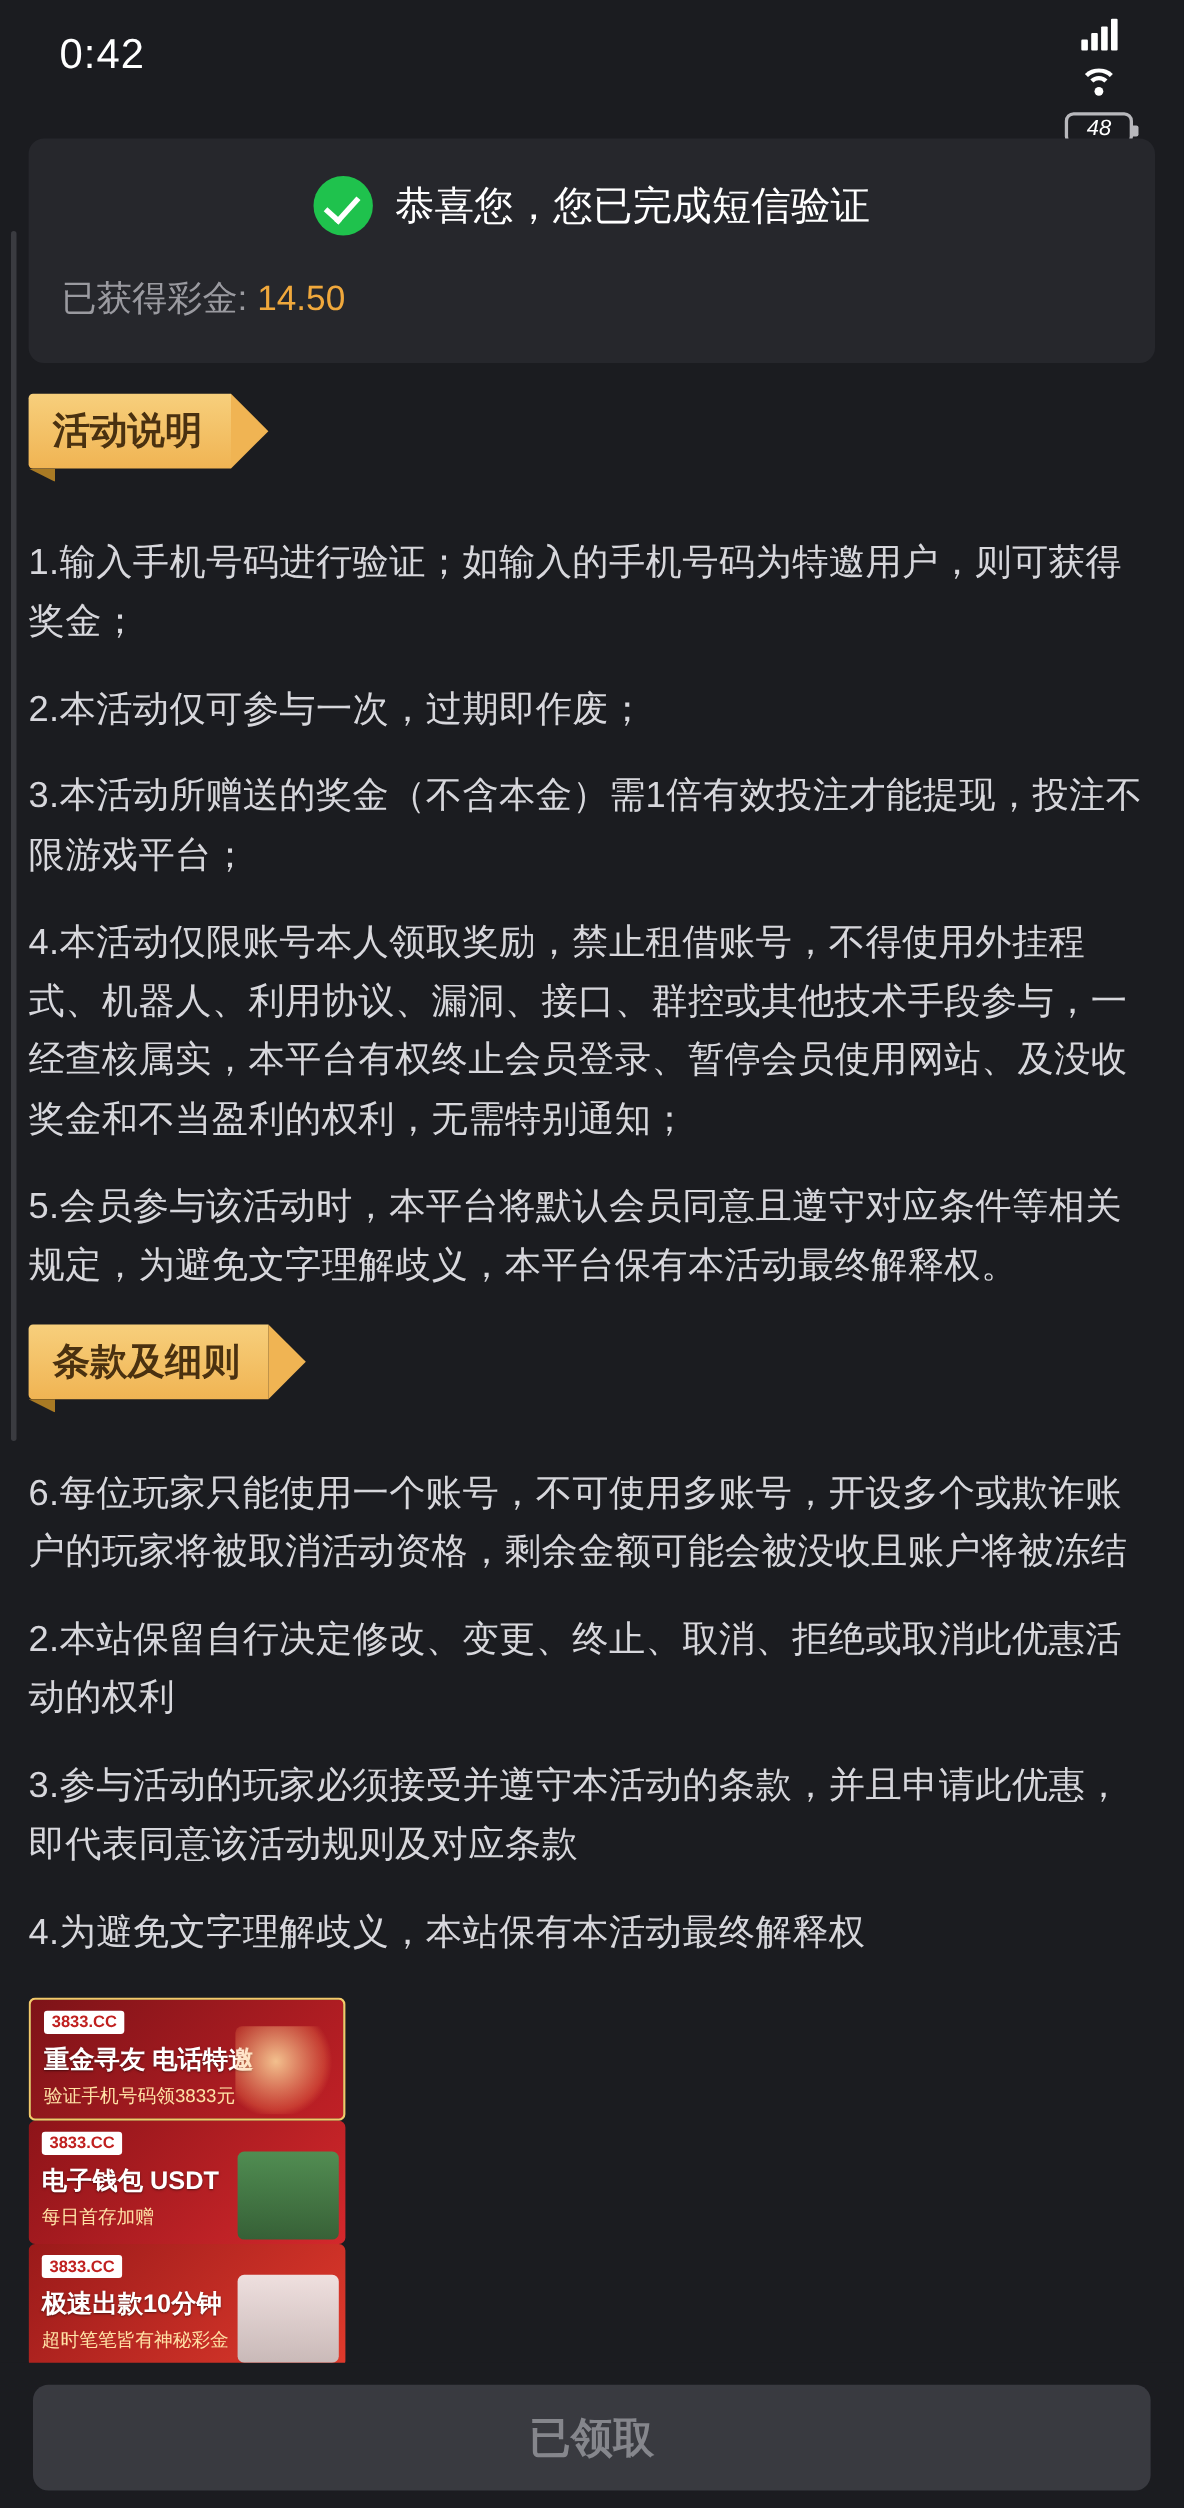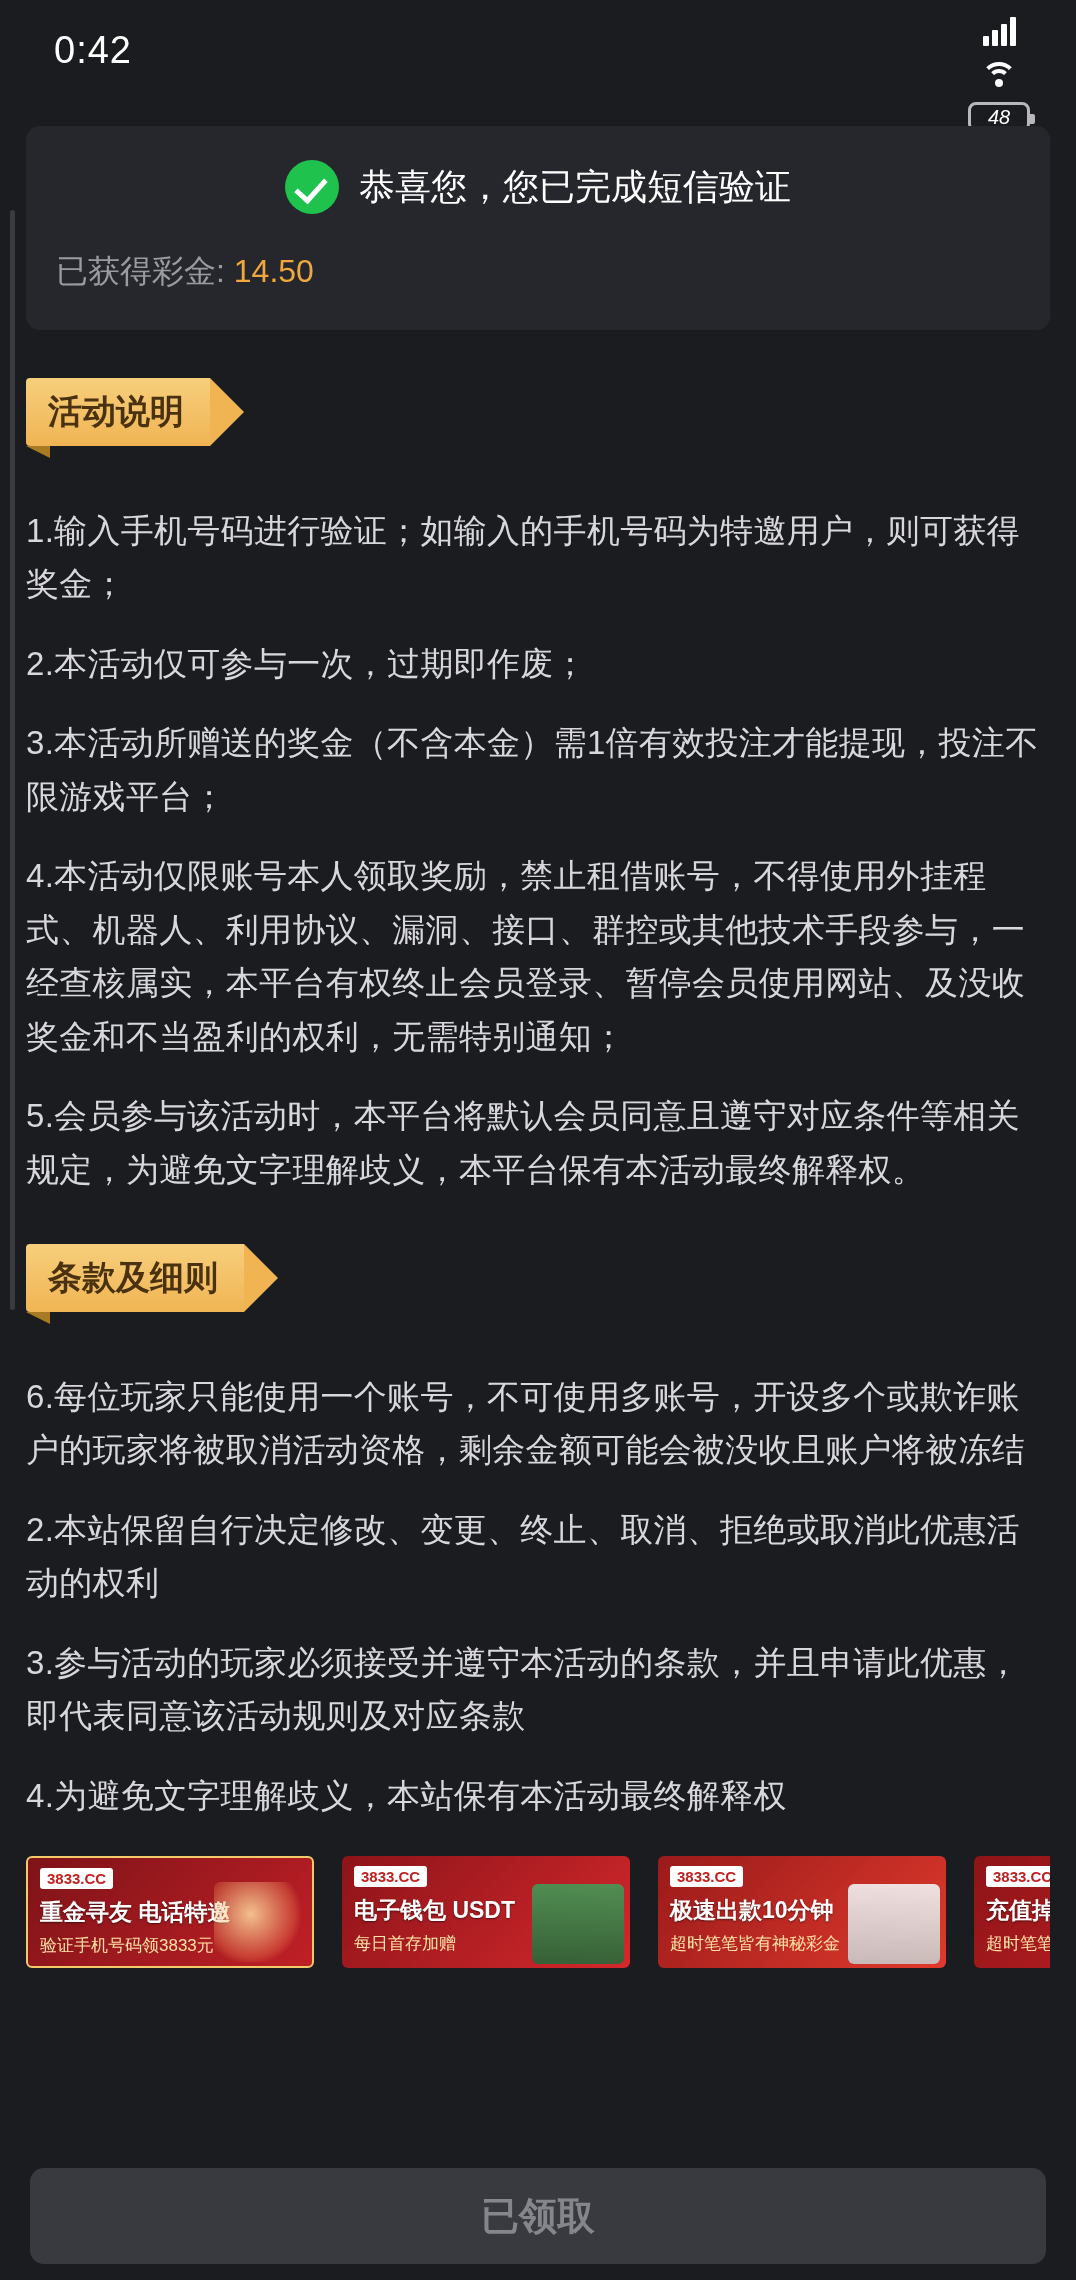--- a/index.html
+++ b/index.html
@@ -193,21 +193,21 @@
   }
   .result-sub b {
     color: #f0a83c;
     font-weight: normal;
   }
 
   
   .ribbon {
     position: relative;
     display: inline-block;
-    margin: 48px 0 14px 0;
+    margin: 28px 0 14px 0;
     height: 68px;
   }
   .ribbon .body {
     height: 68px;
     background: linear-gradient(180deg,#f7cf7c 0%, #f0b453 100%);
     color: #4a3110;
     font-size: 34px;
     font-weight: bold;
     display: flex;
     align-items: center;
@@ -235,23 +235,24 @@
     line-height: 1.62;
     color: #d7d7dc;
     margin: 26px 0 0 0;
     letter-spacing: 0.3px;
   }
   .para.first { margin-top: 44px; }
 
   
   .banners {
     display: flex;
-    gap: 28px;
+    gap: 0;
     margin-top: 34px;
     overflow: hidden;
+    flex-direction: column;
   }
   .banner {
     flex: 0 0 auto;
     width: 288px;
     height: 112px;
     border-radius: 6px;
     position: relative;
     overflow: hidden;
     color: #fff;
     padding: 10px 12px;

